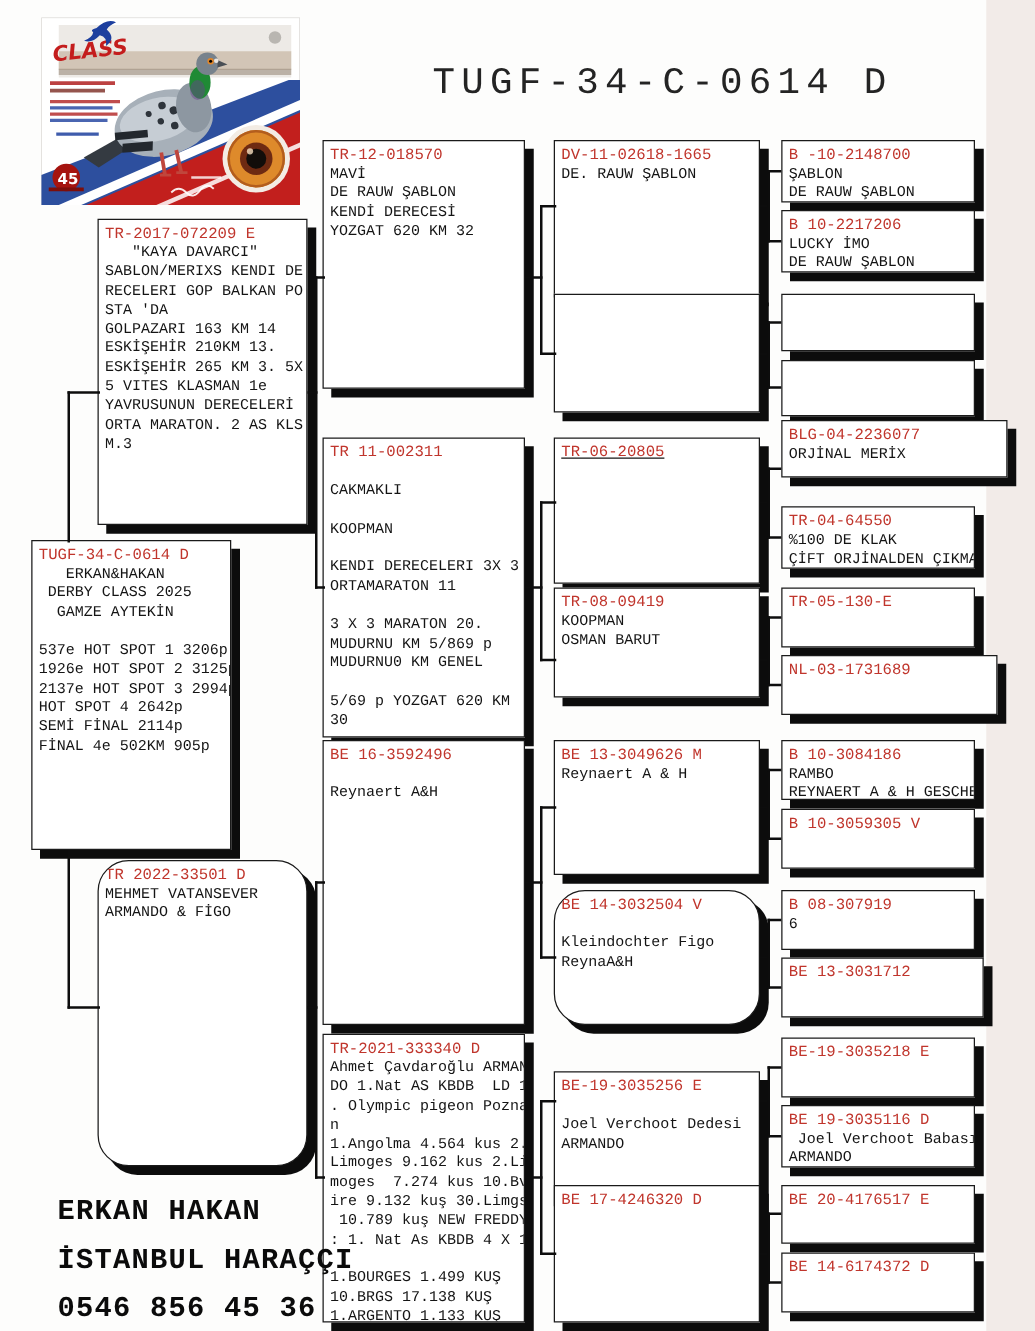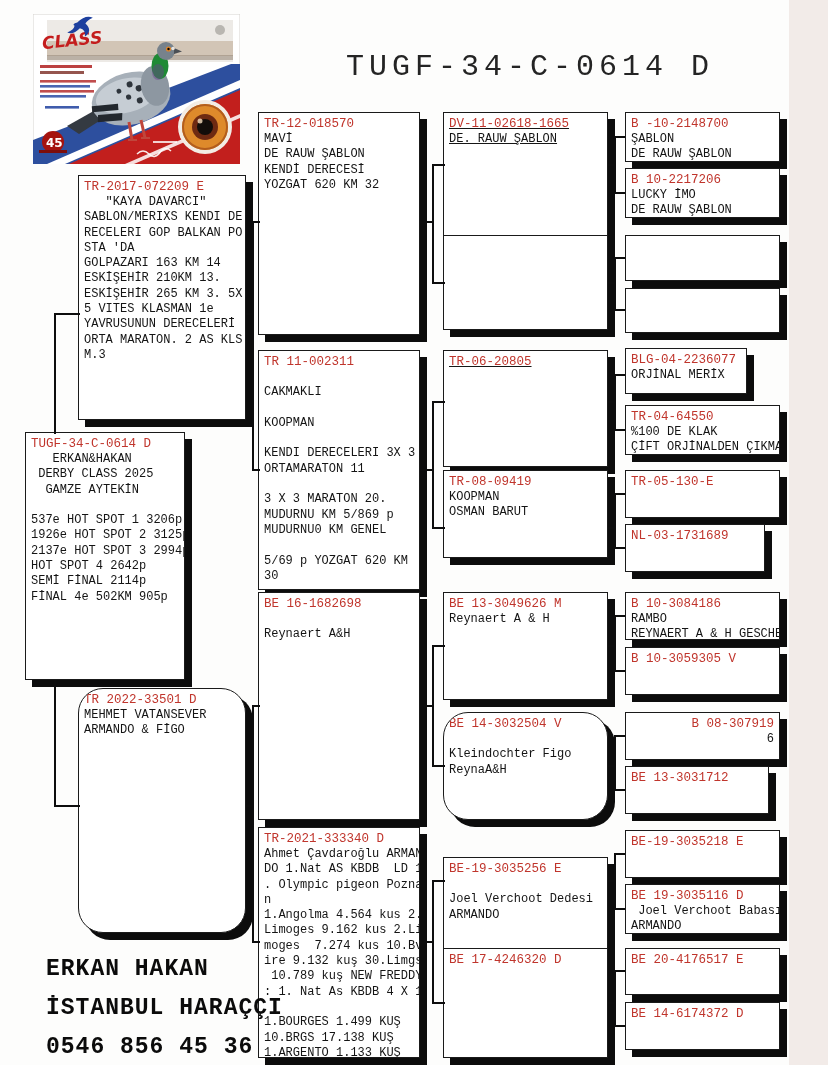--- a/index.html
+++ b/index.html
@@ -132,21 +132,21 @@
 YAVRUSUNUN DERECELERİ
 ORTA MARATON. 2 AS KLS
 M.3</div>
 </div>
 <div class="pbox" style="left:78px;top:688px;width:168px;height:245px;border-radius:25px;">
   <div class="ring">TR 2022-33501 D</div>
   <div class="body">MEHMET VATANSEVER
 ARMANDO &amp; FİGO</div>
 </div>
 
-<div class="pbox" style="left:258px;top:112px;width:162px;height:223px;">
+<div class="pbox" style="left:258px;top:112px;width:162px;height:199px;">
   <div class="ring">TR-12-018570</div>
   <div class="body">MAVİ
 DE RAUW ŞABLON
 KENDİ DERECESİ
 YOZGAT 620 KM 32</div>
 </div>
 <div class="pbox" style="left:258px;top:350px;width:162px;height:240px;">
   <div class="ring">TR 11-002311</div>
   <div class="body">
 CAKMAKLI
@@ -157,21 +157,21 @@
 ORTAMARATON 11
 
 3 X 3 MARATON 20.
 MUDURNU KM 5/869 p
 MUDURNU0 KM GENEL
 
 5/69 p YOZGAT 620 KM
 30</div>
 </div>
 <div class="pbox" style="left:258px;top:592px;width:162px;height:228px;">
-  <div class="ring">BE 16-1682698</div>
+  <div class="ring">BE 16-3592496</div>
   <div class="body">
 Reynaert A&amp;H</div>
 </div>
 <div class="pbox" style="left:258px;top:827px;width:162px;height:231px;">
   <div class="ring">TR-2021-333340 D</div>
   <div class="body">Ahmet Çavdaroğlu ARMAN
 DO 1.Nat AS KBDB  LD 1
 . Olympic pigeon Pozna
 n
 1.Angolma 4.564 kus 2.
@@ -179,21 +179,21 @@
 moges  7.274 kus 10.Bv
 ire 9.132 kuş 30.Limgs
  10.789 kuş NEW FREDDY
 : 1. Nat As KBDB 4 X 1
 
 1.BOURGES 1.499 KUŞ
 10.BRGS 17.138 KUŞ
 1.ARGENTO 1.133 KUŞ</div>
 </div>
 
-<div class="pbox" style="left:443px;top:112px;width:165px;height:126px;text-decoration:underline;">
+<div class="pbox" style="left:443px;top:112px;width:165px;height:126px;">
   <div class="ring">DV-11-02618-1665</div>
   <div class="body">DE. RAUW ŞABLON</div>
 </div>
 <div class="pbox" style="left:443px;top:235px;width:165px;height:95px;">
   <div class="ring"></div>
   <div class="body"></div>
 </div>
 <div class="pbox" style="left:443px;top:350px;width:165px;height:117px;text-decoration:underline;">
   <div class="ring">TR-06-20805</div>
 </div>
@@ -233,51 +233,51 @@
 DE RAUW ŞABLON</div>
 </div>
 <div class="pbox" style="left:625px;top:235px;width:155px;height:46px;">
   <div class="ring"></div>
   <div class="body"></div>
 </div>
 <div class="pbox" style="left:625px;top:288px;width:155px;height:45px;">
   <div class="ring"></div>
   <div class="body"></div>
 </div>
-<div class="pbox" style="left:625px;top:348px;width:122px;height:46px;">
+<div class="pbox" style="left:625px;top:336px;width:181px;height:46px;">
   <div class="ring">BLG-04-2236077</div>
   <div class="body">ORJİNAL MERİX</div>
 </div>
 <div class="pbox" style="left:625px;top:405px;width:155px;height:50px;">
   <div class="ring">TR-04-64550</div>
   <div class="body">%100 DE KLAK
 ÇİFT ORJİNALDEN ÇIKMA</div>
 </div>
 <div class="pbox" style="left:625px;top:470px;width:155px;height:48px;">
   <div class="ring">TR-05-130-E</div>
   <div class="body"></div>
 </div>
-<div class="pbox" style="left:625px;top:524px;width:140px;height:48px;">
+<div class="pbox" style="left:625px;top:524px;width:173px;height:48px;">
   <div class="ring">NL-03-1731689</div>
   <div class="body"></div>
 </div>
 <div class="pbox" style="left:625px;top:592px;width:155px;height:48px;">
   <div class="ring">B 10-3084186</div>
   <div class="body">RAMBO
 REYNAERT A &amp; H GESCHELI</div>
 </div>
 <div class="pbox" style="left:625px;top:647px;width:155px;height:48px;">
   <div class="ring">B 10-3059305 V</div>
   <div class="body"></div>
 </div>
-<div class="pbox" style="left:625px;top:712px;width:155px;height:48px;text-align:right;">
+<div class="pbox" style="left:625px;top:712px;width:155px;height:48px;">
   <div class="ring">B 08-307919</div>
   <div class="body">6</div>
 </div>
-<div class="pbox" style="left:625px;top:766px;width:144px;height:48px;">
+<div class="pbox" style="left:625px;top:766px;width:162px;height:48px;">
   <div class="ring">BE 13-3031712</div>
   <div class="body"></div>
 </div>
 <div class="pbox" style="left:625px;top:830px;width:155px;height:48px;">
   <div class="ring">BE-19-3035218 E</div>
   <div class="body"></div>
 </div>
 <div class="pbox" style="left:625px;top:884px;width:155px;height:50px;">
   <div class="ring">BE 19-3035116 D</div>
   <div class="body"> Joel Verchoot Babası

